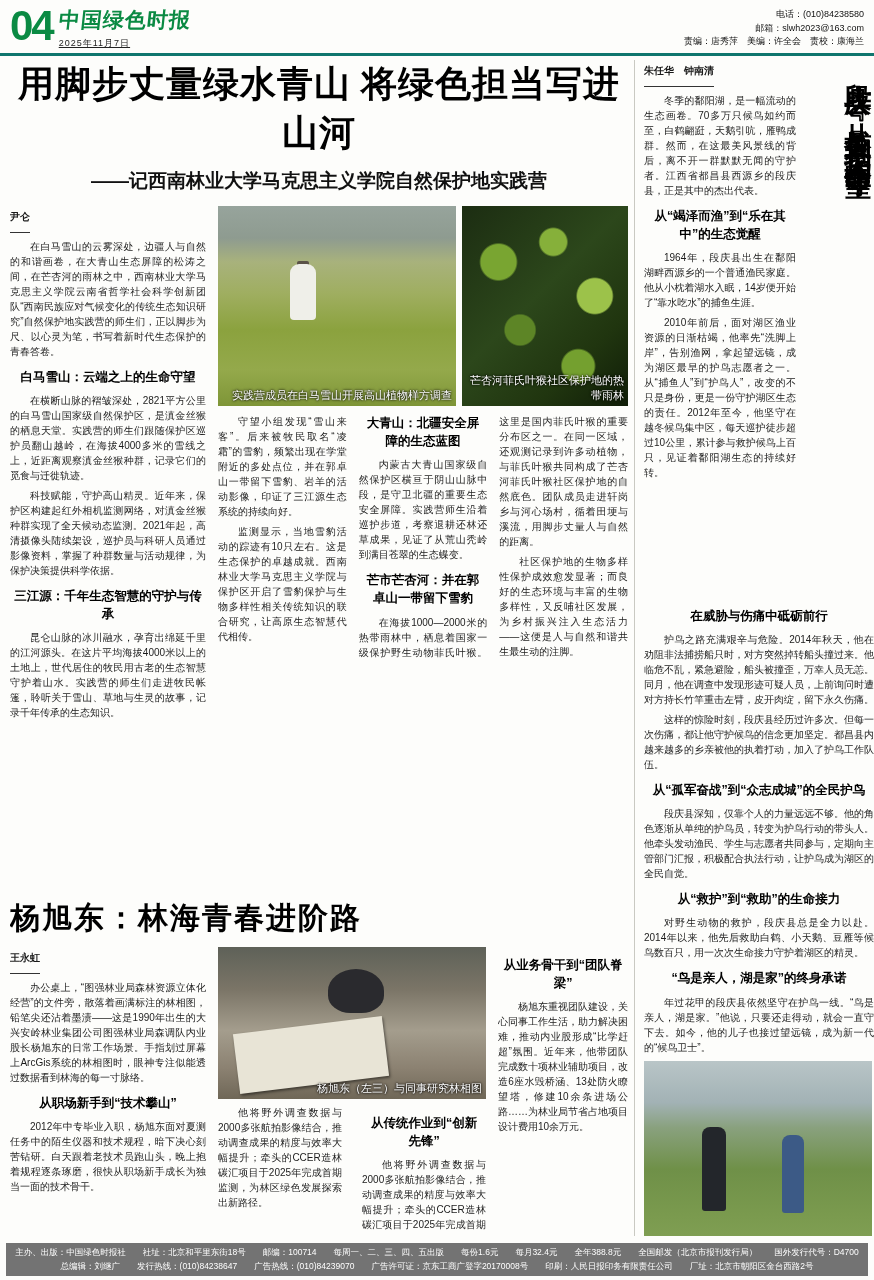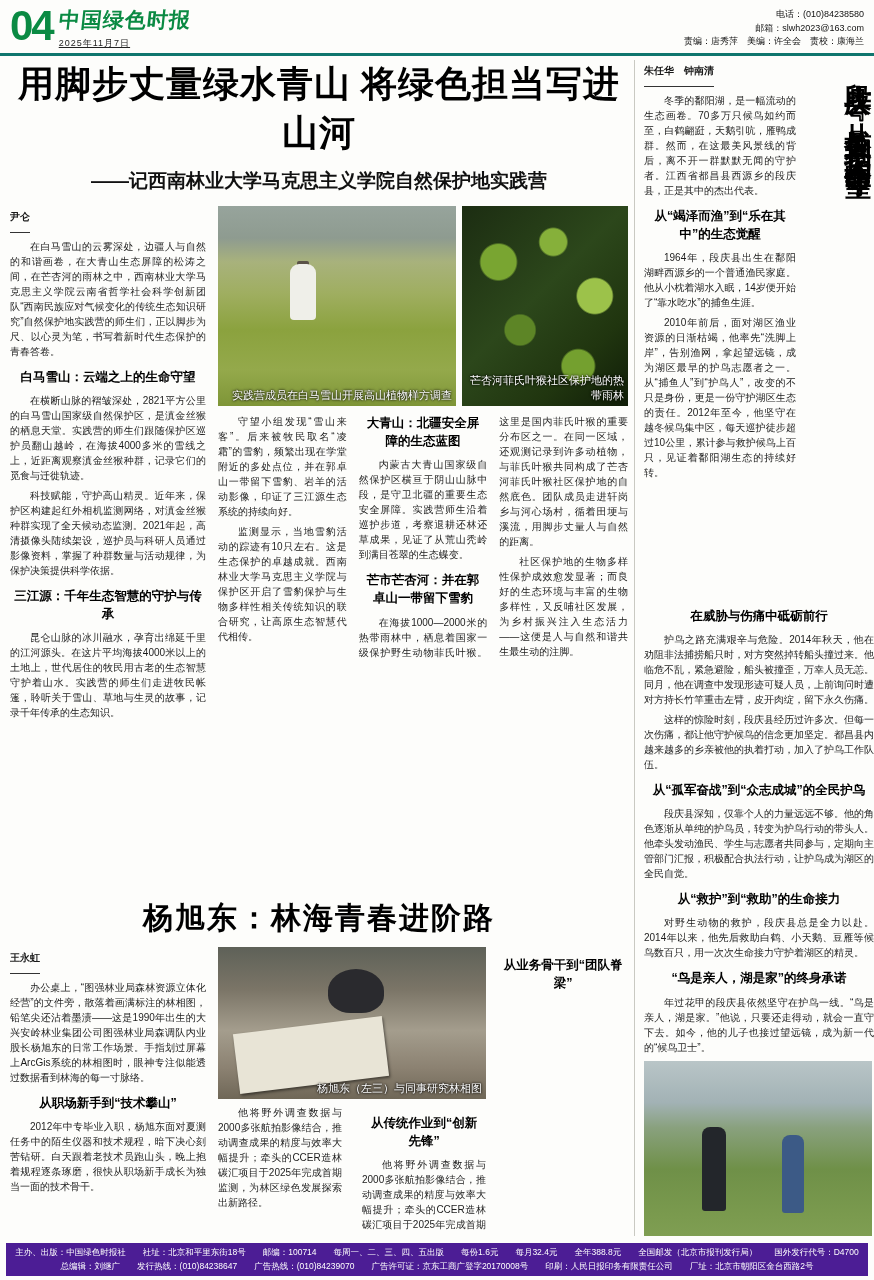--- a/index.html
+++ b/index.html
@@ -57,21 +57,21 @@
       radial-gradient(circle at 80% 45%, #9cc24a 0 10%, transparent 11%),
       radial-gradient(circle at 35% 62%, #5d8526 0 9%, transparent 10%),
       radial-gradient(circle at 70% 80%, #74a02f 0 8%, transparent 9%),
       linear-gradient(135deg,#1c2d12,#2c471b 45%,#20350f 75%,#101d08); }
   .three-col { margin-top:8px; column-count:3; column-gap:12px; height:512px; overflow:hidden; }
   .three-col .subhead { break-inside:avoid; }
 
   
   .yang-art { position:absolute; left:10px; top:898px; width:618px; height:338px; overflow:hidden; }
   .yang-head { font-family:"Liberation Serif","DejaVu Serif",serif; font-weight:bold;
-               font-size:30px; text-align:center; letter-spacing:2px; color:#000; margin-bottom:8px; }
+               font-size:30px; text-align:left; letter-spacing:2px; color:#000; margin-bottom:8px; }
   .yang-body { display:flex; gap:12px; height:284px; overflow:hidden; }
   .yang-mid { width:268px; flex:none; display:flex; flex-direction:column; }
   .ph-map { position:relative; width:268px; height:152px; flex:none;
     background:linear-gradient(180deg,#5e6158 0%,#7b7567 28%,#a49d8d 55%,#8b8171 80%,#6f6757 100%); }
   .ph-map::before { content:""; position:absolute; left:18px; top:78px; width:150px; height:60px;
     background:#e8e4d6; transform:rotate(-7deg); box-shadow:1px 2px 3px rgba(0,0,0,.5); }
   .ph-map::after { content:""; position:absolute; left:110px; top:22px; width:56px; height:44px;
     background:#2a2a2e; border-radius:50% 50% 40% 40%; }
   .yang-mid-cols { display:flex; gap:20px; margin-top:6px; }
   .yang-mid-cols > div { width:129px; overflow:hidden; }
@@ -87,21 +87,21 @@
     line-height:1.2; letter-spacing:3px; color:#000; padding-top:2px; }
   .ph-lake { position:relative; width:228px; height:208px; margin-top:6px;
     background:linear-gradient(180deg,#b9c5c7 0%,#a2b2b5 20%,#89a17e 32%,#6f9048 52%,#7a9a4e 74%,#87a45a 100%); }
   .ph-lake::before { content:""; position:absolute; left:58px; top:66px; width:24px; height:84px;
     background:#23262b; border-radius:8px 8px 3px 3px; }
   .ph-lake::after { content:""; position:absolute; left:138px; top:74px; width:22px; height:78px;
     background:#3c5a86; border-radius:8px 8px 3px 3px; }
 
   
   .footer { position:absolute; left:6px; top:1243px; width:862px; height:33px;
-            background:#4c1d95; color:#fff; font-size:8.5px; line-height:1.6;
+            background:#737373; color:#fff; font-size:8.5px; line-height:1.6;
             display:flex; flex-direction:column; justify-content:center; text-align:center; }
 </style>
 </head>
 <body>
 
 <div class="page">
 
   <div class="hdr">
     <div class="hdr-left">
       <div class="pageno">04</div>
@@ -170,20 +170,21 @@
             <p class="body">他将野外调查数据与2000多张航拍影像结合，推动调查成果的精度与效率大幅提升；牵头的CCER造林碳汇项目于2025年完成首期监测，为林区绿色发展探索出新路径。</p>
           </div>
           <div>
             <div class="subhead">从传统作业到“创新先锋”</div>
             <p class="body">他将野外调查数据与2000多张航拍影像结合，推动调查成果的精度与效率大幅提升；牵头的CCER造林碳汇项目于2025年完成首期监测，为林区绿色发展探索出新路径。</p>
           </div>
         </div>
       </div>
       <div class="colD">
         <div class="subhead">从业务骨干到“团队脊梁”</div>
+        <p class="body">杨旭东重视团队建设，关心同事工作生活，助力解决困难，推动内业股形成“比学赶超”氛围。近年来，他带团队完成数十项林业辅助项目，改造6座水毁桥涵、13处防火瞭望塔，修建10余条进场公路……为林业局节省占地项目设计费用10余万元。</p>
       </div>
     </div>
   </div>
 
   <div class="duan-art">
     <div class="duan-top">
       <div class="duan-toptext">
         <span class="byline">朱任华　钟南清</span>
         <p class="body">冬季的鄱阳湖，是一幅流动的生态画卷。70多万只候鸟如约而至，白鹤翩跹，天鹅引吭，雁鸭成群。然而，在这最美风景线的背后，离不开一群默默无闻的守护者。江西省都昌县西源乡的段庆县，正是其中的杰出代表。</p>
         <div class="subhead">从“竭泽而渔”到“乐在其中”的生态觉醒</div>

